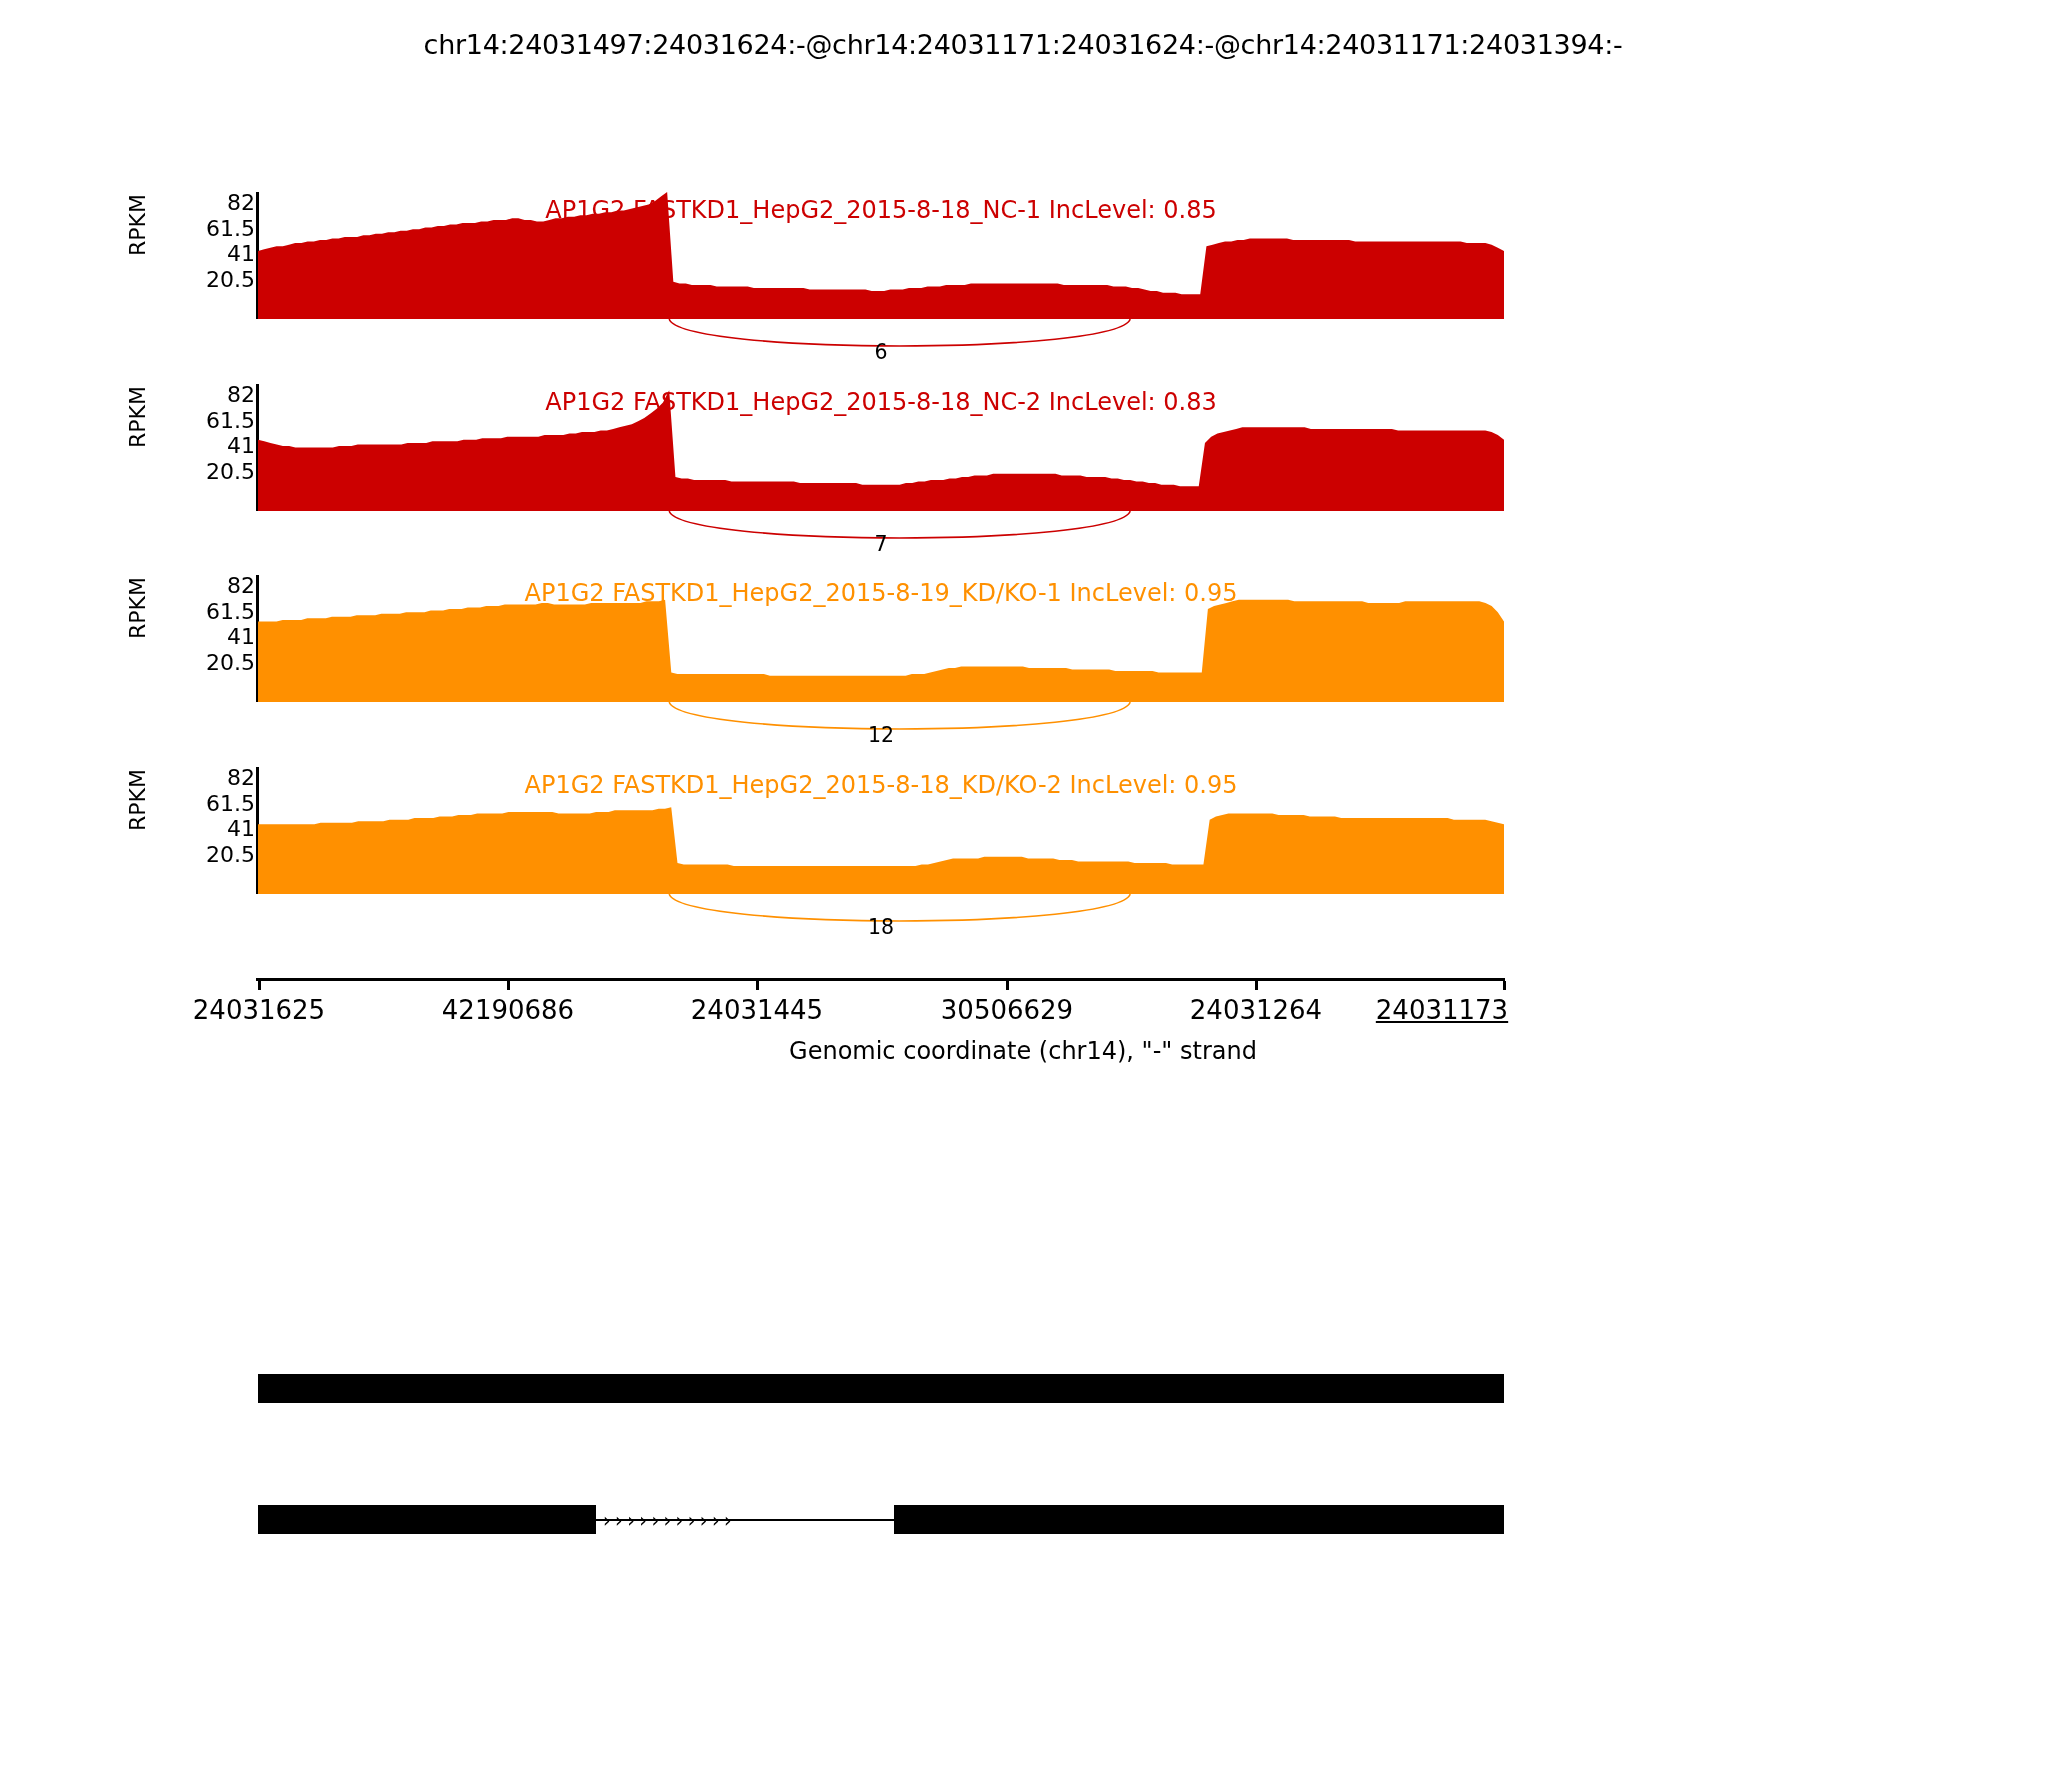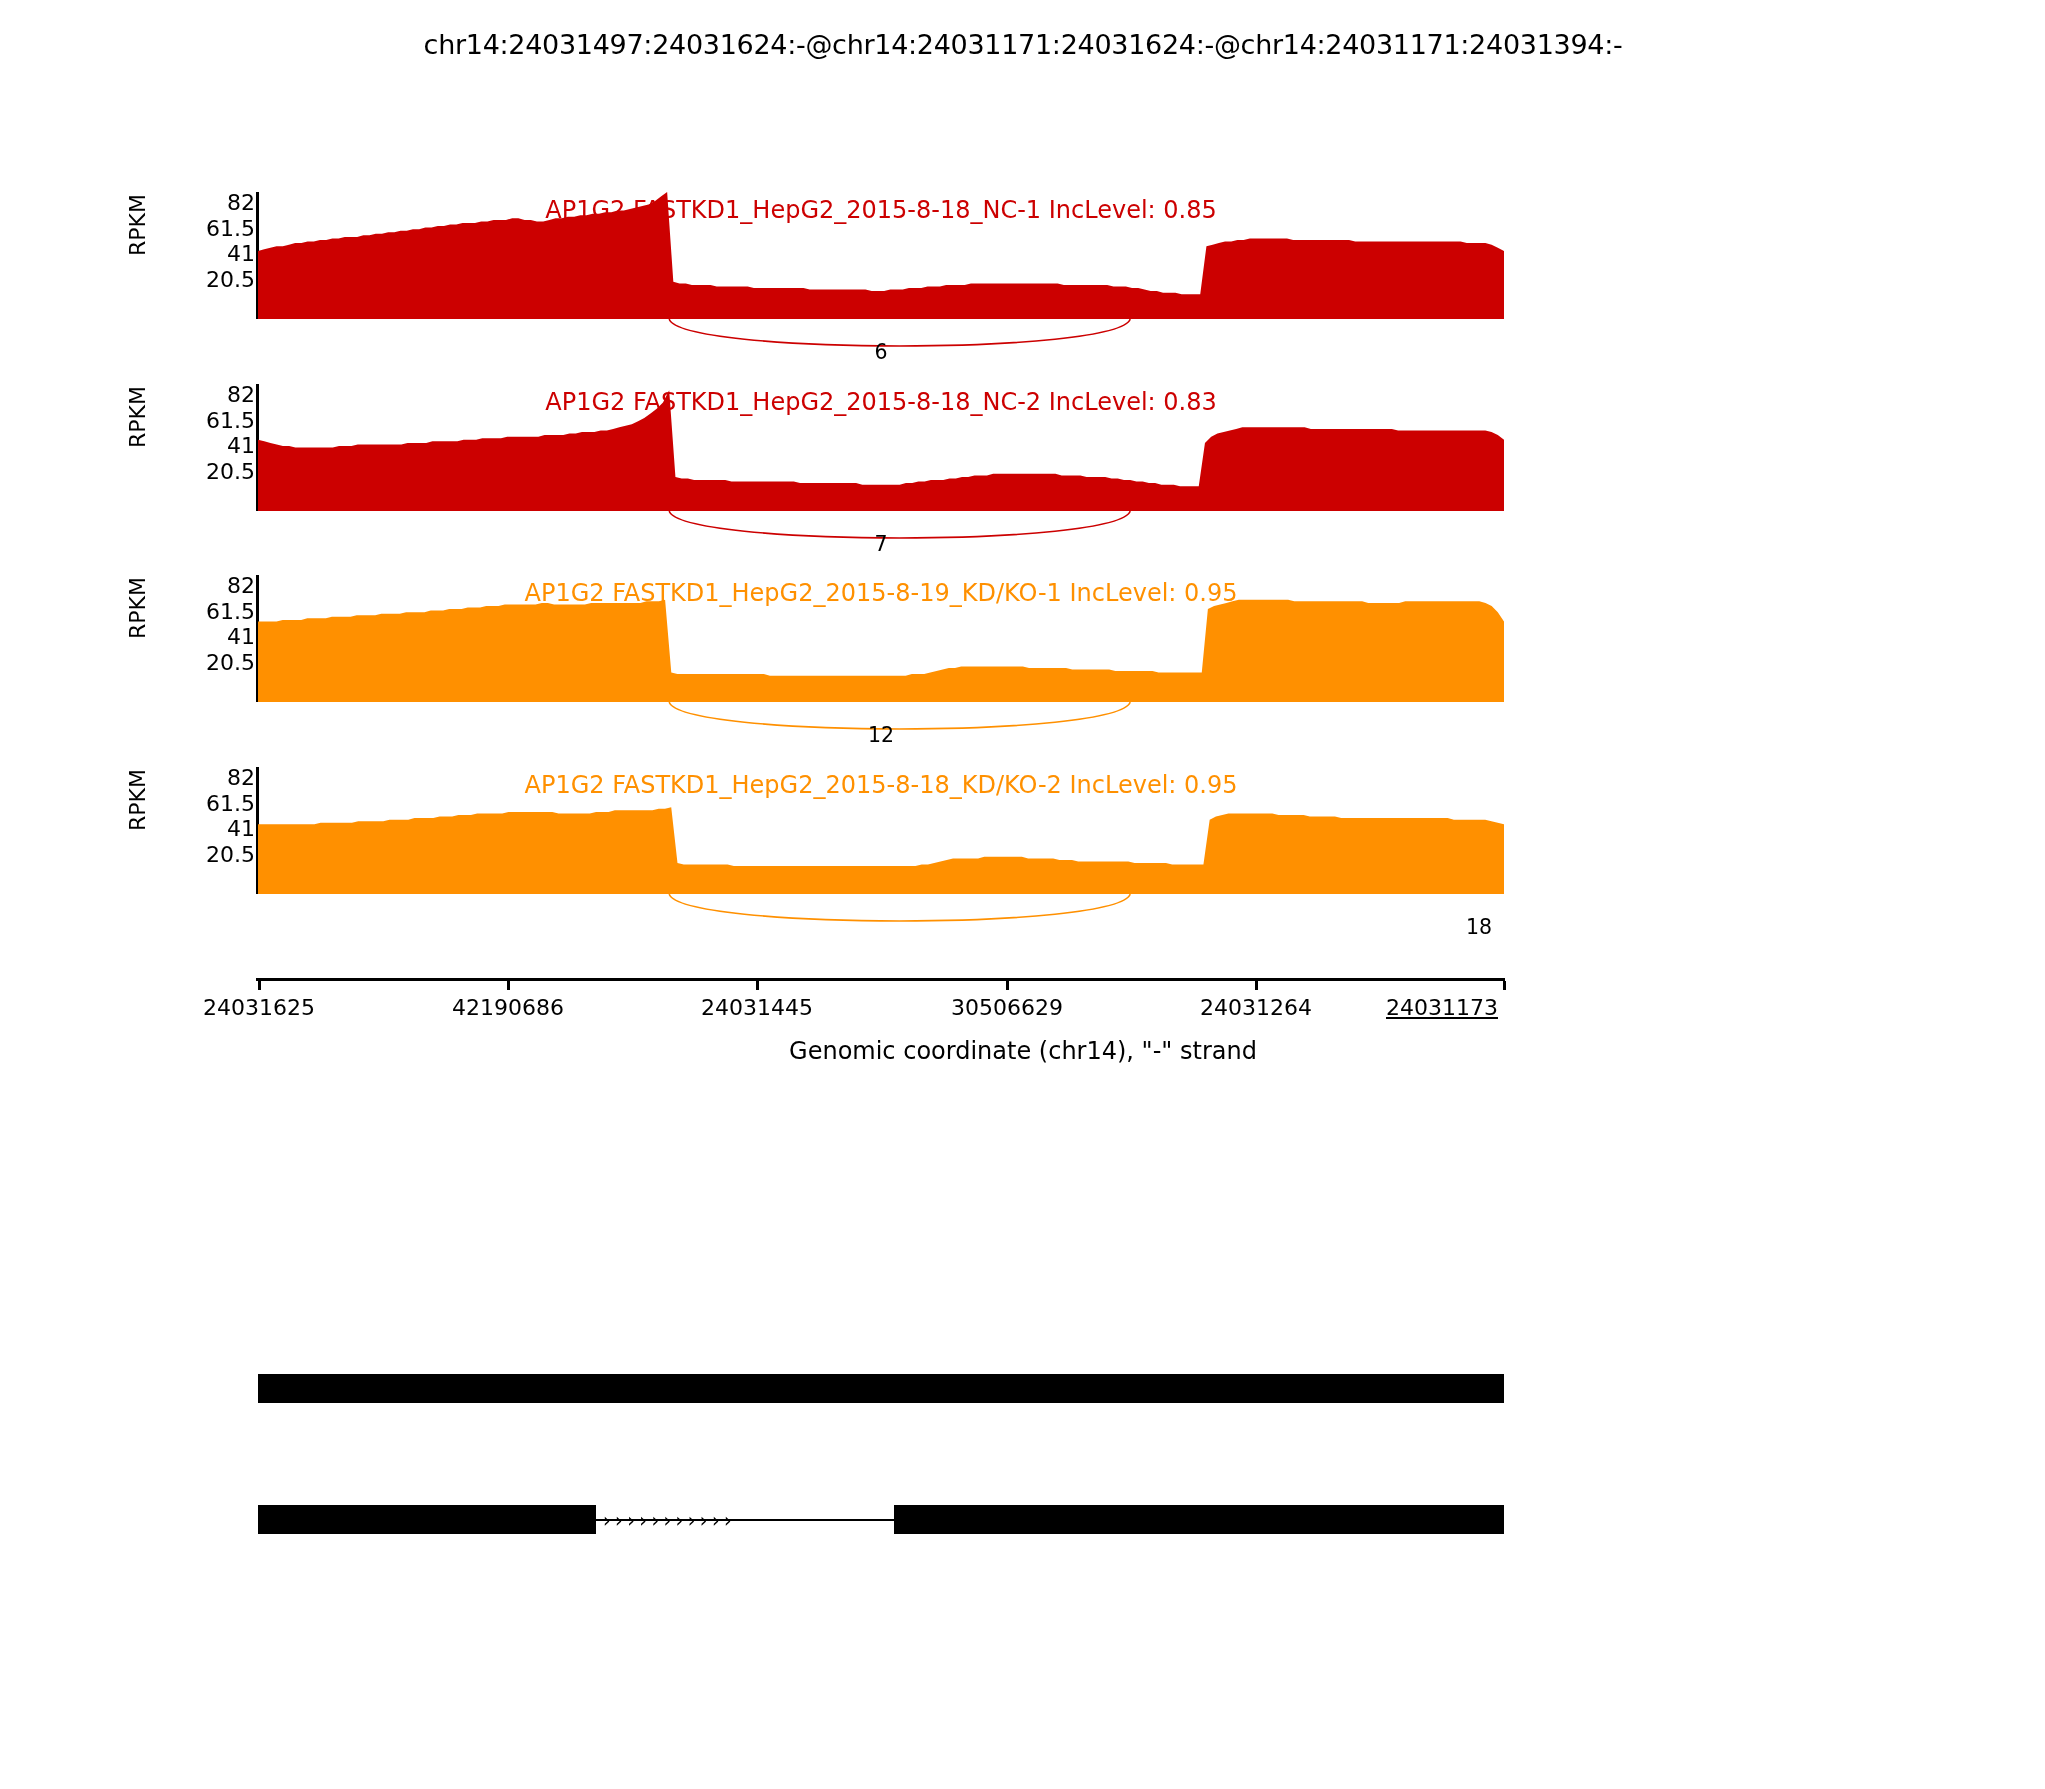--- a/index.html
+++ b/index.html
@@ -119,21 +119,21 @@
   #xaxis .tick {
     position: absolute;
     top: 2.6px;
     width: 2.6px;
     height: 9px;
     background: #000;
   }
   #xaxis .xticklabel {
     position: absolute;
     top: 16.6px;
-    font-size: 22px;
+    font-size: 26px;
     color: #000;
     transform: translateX(-50%);
     white-space: nowrap;
   }
   #xaxis .xtitle {
     position: absolute;
     top: 59px;
     left: 0;
     width: 2046px;
     text-align: center;
@@ -252,21 +252,21 @@
   <div class="plotarea">
       <svg id="svg3" width="1246" height="127" viewBox="0 0 1950 198" preserveAspectRatio="none">
         <path d="M0,198 L0.0,89.3 L9.8,89.3 L19.6,89.3 L29.4,89.3 L39.2,89.3 L49.0,89.3 L58.8,89.3 L68.6,89.3 L78.4,89.3 L88.2,89.3 L98.0,86.9 L107.8,86.9 L117.6,86.9 L127.4,86.9 L137.2,86.9 L147.0,86.9 L156.8,84.5 L166.6,84.5 L176.4,84.5 L186.2,84.5 L196.0,84.5 L205.8,82.1 L215.6,82.1 L225.4,82.1 L235.2,82.1 L245.0,79.7 L254.8,79.7 L264.6,79.7 L274.4,79.7 L284.2,77.3 L294.0,77.3 L303.8,77.3 L313.6,74.9 L323.4,74.9 L333.2,74.9 L343.0,72.4 L352.8,72.4 L362.6,72.4 L372.4,72.4 L382.2,72.4 L392.0,70.0 L401.8,70.0 L411.6,70.0 L421.4,70.0 L431.2,70.0 L441.0,70.0 L450.8,70.0 L460.6,70.0 L470.4,72.4 L480.2,72.4 L489.9,72.4 L499.7,72.4 L509.5,72.4 L519.3,72.4 L529.1,70.0 L538.9,70.0 L548.7,70.0 L558.5,67.6 L568.3,67.6 L578.1,67.6 L587.9,67.6 L597.7,67.6 L607.5,67.6 L617.3,67.6 L627.1,65.2 L636.9,65.2 L646.7,62.8 L656.5,149.7 L666.3,152.1 L676.1,152.1 L685.9,152.1 L695.7,152.1 L705.5,152.1 L715.3,152.1 L725.1,152.1 L734.9,152.1 L744.7,154.5 L754.5,154.5 L764.3,154.5 L774.1,154.5 L783.9,154.5 L793.7,154.5 L803.5,154.5 L813.3,154.5 L823.1,154.5 L832.9,154.5 L842.7,154.5 L852.5,154.5 L862.3,154.5 L872.1,154.5 L881.9,154.5 L891.7,154.5 L901.5,154.5 L911.3,154.5 L921.1,154.5 L930.9,154.5 L940.7,154.5 L950.5,154.5 L960.3,154.5 L970.1,154.5 L979.9,154.5 L989.7,154.5 L999.5,154.5 L1009.3,154.5 L1019.1,154.5 L1028.9,154.5 L1038.7,152.1 L1048.5,152.1 L1058.3,149.7 L1068.1,147.3 L1077.9,144.9 L1087.7,142.5 L1097.5,142.5 L1107.3,142.5 L1117.1,142.5 L1126.9,142.5 L1136.7,140.0 L1146.5,140.0 L1156.3,140.0 L1166.1,140.0 L1175.9,140.0 L1185.7,140.0 L1195.5,140.0 L1205.3,142.5 L1215.1,142.5 L1224.9,142.5 L1234.7,142.5 L1244.5,142.5 L1254.3,144.9 L1264.1,144.9 L1273.9,144.9 L1283.7,147.3 L1293.5,147.3 L1303.3,147.3 L1313.1,147.3 L1322.9,147.3 L1332.7,147.3 L1342.5,147.3 L1352.3,147.3 L1362.1,147.3 L1371.9,149.7 L1381.7,149.7 L1391.5,149.7 L1401.3,149.7 L1411.1,149.7 L1420.9,149.7 L1430.7,152.1 L1440.5,152.1 L1450.3,152.1 L1460.1,152.1 L1469.8,152.1 L1479.6,152.1 L1489.4,82.1 L1499.2,77.3 L1509.0,74.9 L1518.8,72.4 L1528.6,72.4 L1538.4,72.4 L1548.2,72.4 L1558.0,72.4 L1567.8,72.4 L1577.6,72.4 L1587.4,72.4 L1597.2,74.9 L1607.0,74.9 L1616.8,74.9 L1626.6,74.9 L1636.4,74.9 L1646.2,77.3 L1656.0,77.3 L1665.8,77.3 L1675.6,77.3 L1685.4,77.3 L1695.2,79.7 L1705.0,79.7 L1714.8,79.7 L1724.6,79.7 L1734.4,79.7 L1744.2,79.7 L1754.0,79.7 L1763.8,79.7 L1773.6,79.7 L1783.4,79.7 L1793.2,79.7 L1803.0,79.7 L1812.8,79.7 L1822.6,79.7 L1832.4,79.7 L1842.2,79.7 L1852.0,79.7 L1861.8,79.7 L1871.6,82.1 L1881.4,82.1 L1891.2,82.1 L1901.0,82.1 L1910.8,82.1 L1920.6,82.1 L1930.4,84.5 L1940.2,86.9 L1950.0,89.3 L1950,198 Z" fill="#ff9000" stroke="none"></path>
       </svg>
     </div>
   <div class="junction">
       <svg id="jsvg3" width="1246" height="59" viewBox="0 0 1950 92">
         <path d="M643.5,0 C661.5,56 1347,56 1365,0" fill="none" stroke="#ff9000" stroke-width="2.5"></path>
       </svg>
     </div>
-  <div class="jcount" style="left:246px;width:1246px;text-align:right;">18</div>
+  <div class="jcount" style="left:258px;width:1246px;">18</div>
 </div>
 
 <div id="xaxis">
   <div class="xline"></div>
   <div class="tick" style="left:258px;"></div>
   <div class="tick" style="left:507px;"></div>
   <div class="tick" style="left:756px;"></div>
   <div class="tick" style="left:1006px;"></div>
   <div class="tick" style="left:1255px;"></div>
   <div class="tick" style="left:1503px;"></div>

